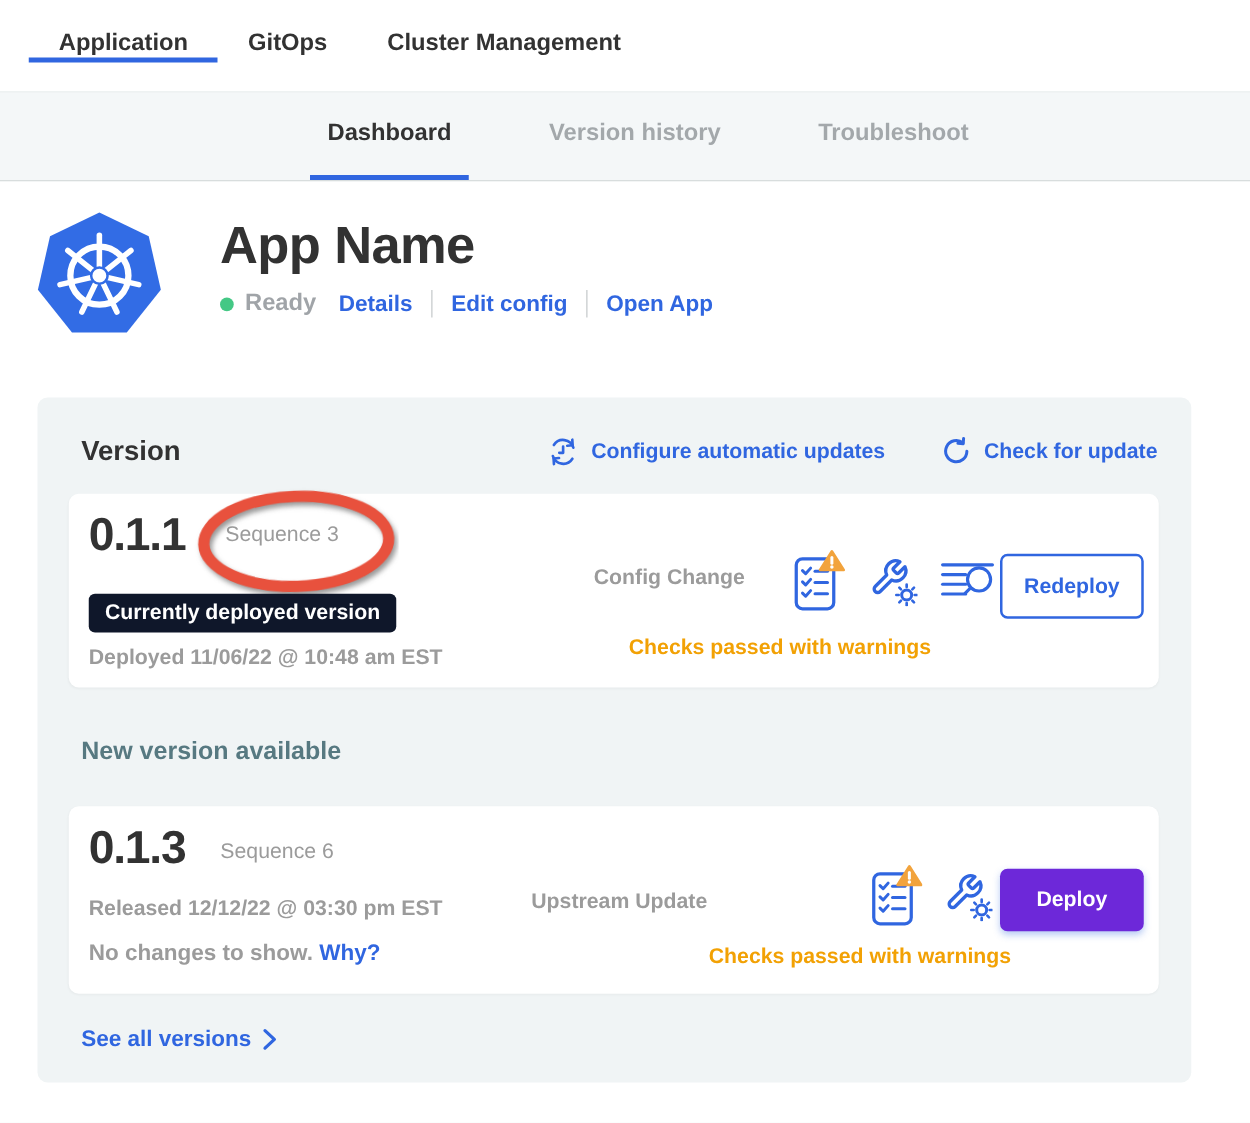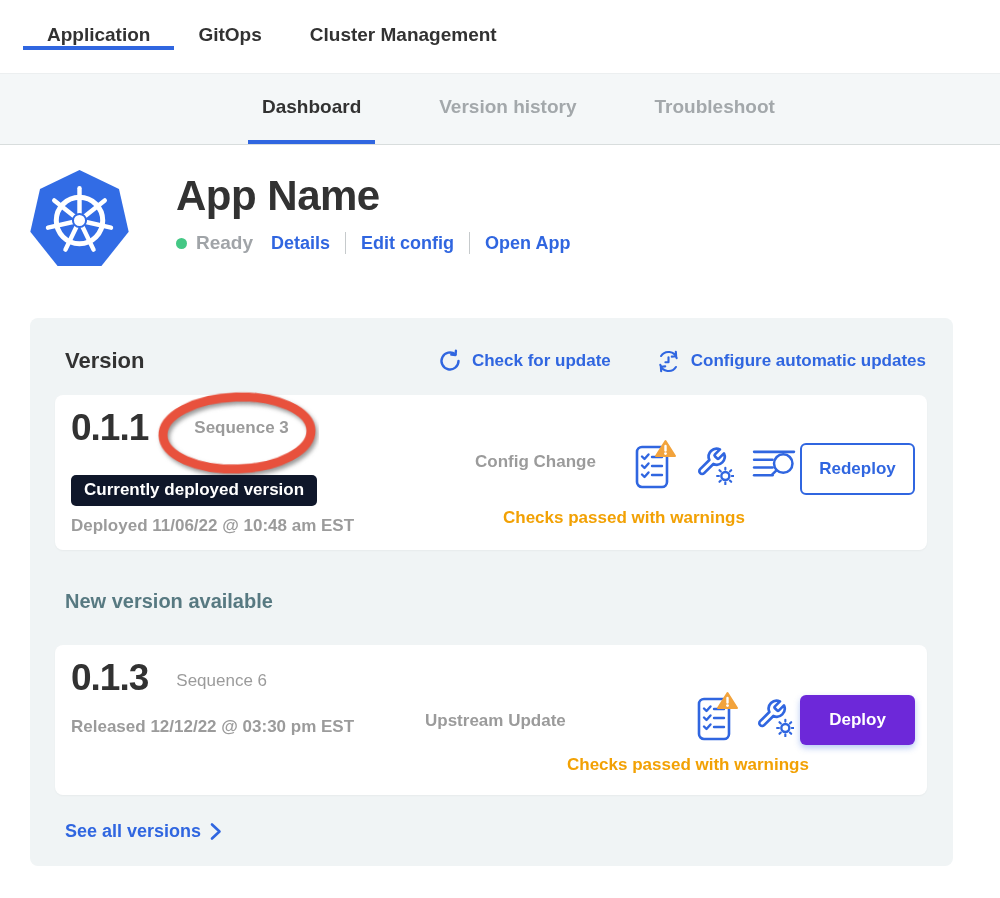--- a/index.html
+++ b/index.html
@@ -63,21 +63,21 @@
   .vcard {
     position: relative; width: 872px; background: #ffffff; border-radius: 8px;
     box-shadow: 0 1px 2px rgba(0,0,0,0.04);
   }
   .vcard.current { height: 155px; margin-top: 18px; }
   .vcard.available { height: 150px; margin-top: 32px; }
 
   .ver-row { position: absolute; left: 16px; top: 12px; display: flex; align-items: center; }
   .ver-num { font-size: 37px; font-weight: 800; color: #323232; letter-spacing: -1px; }
   .seq { font-size: 17px; color: #9b9b9b; }
-  .vcard.current .seq { margin-left: 46px; font-weight: bold; }
+  .vcard.current .seq { margin-left: 32px; }
   .vcard.available .seq { margin-left: 28px; margin-top: 6px; }
 
   .annotation { position: absolute; left: 100px; top: -8px; pointer-events: none; }
 
   .deployed-badge {
     position: absolute; left: 16px; top: 80px;
     background: #0f172a; color: #ffffff; font-size: 17px; font-weight: 700;
     padding: 5px 13px 6px; border-radius: 5px;
   }
   .gray-strong { color: #9b9b9b; font-size: 17px; font-weight: 700; }
@@ -164,38 +164,38 @@
     </div>
   </section>
 
   <section class="version-panel">
 
     <div class="panel-head">
       <h2 class="panel-title">Version</h2>
       <div class="panel-actions">
         <a class="panel-link">
           <span class="status-icon">
-            <svg width="26" height="26" viewBox="0 0 26 26" fill="none" stroke="#3066e0" stroke-width="2.4" stroke-linecap="round" stroke-linejoin="round">
-              <path d="M21.5 13a8.5 8.5 0 1 1-3.1-6.6"></path>
-              <polyline points="18.9 2.8 18.5 7 14.3 6.6"></polyline>
-            </svg>
-          </span>
-          <span>Check for update</span>
-        </a>
-        <a class="panel-link">
-          <span class="status-icon">
             <svg width="27" height="27" viewBox="0 0 28 28" fill="none" stroke="#3066e0" stroke-width="2.2" stroke-linecap="round" stroke-linejoin="round">
               <path d="M5.5 17.5a9 9 0 0 0 16.2 2.2"></path>
               <path d="M22.5 10.5a9 9 0 0 0-16.2-2.2"></path>
               <polyline points="21.6 3.9 21.9 8.5 17.4 8.9"></polyline>
               <polyline points="6.4 24.1 6.1 19.5 10.6 19.1"></polyline>
               <polyline points="10.8 14.8 14 14.8 14 9.6"></polyline>
             </svg>
           </span>
           <span>Configure automatic updates</span>
+        </a>
+        <a class="panel-link">
+          <span class="status-icon">
+            <svg width="26" height="26" viewBox="0 0 26 26" fill="none" stroke="#3066e0" stroke-width="2.4" stroke-linecap="round" stroke-linejoin="round">
+              <path d="M21.5 13a8.5 8.5 0 1 1-3.1-6.6"></path>
+              <polyline points="18.9 2.8 18.5 7 14.3 6.6"></polyline>
+            </svg>
+          </span>
+          <span>Check for update</span>
         </a>
       </div>
     </div>
 
     
     <div class="vcard current">
       <div class="ver-row">
         <span class="ver-num">0.1.1</span>
         <span class="seq">Sequence 3</span>
       </div>
@@ -261,20 +261,24 @@
 
     <h3 class="new-version-heading">New version available</h3>
 
     
     <div class="vcard available">
       <div class="ver-row">
         <span class="ver-num">0.1.3</span>
         <span class="seq">Sequence 6</span>
       </div>
       <div class="gray-strong released-ts">Released 12/12/22 @ 03:30 pm EST</div>
+      <div class="no-changes">
+        <span class="gray-strong" style="font-size:18px;">No changes to show.</span>
+        <a class="hlink">Why?</a>
+      </div>
       <div class="gray-strong source-label">Upstream Update</div>
 
       <div class="icons-row">
         <span class="status-icon">
           <svg width="41" height="50" viewBox="0 0 41 50">
             <rect x="2" y="8" width="30" height="40" rx="5" fill="none" stroke="#3066e0" stroke-width="2.6"></rect>
             <g stroke="#3066e0" stroke-width="2.4" stroke-linecap="round" stroke-linejoin="round" fill="none">
               <polyline points="7,17.5 9.5,20 13.5,15.5"></polyline>
                 <line x1="17" y1="18" x2="27" y2="18"></line>
               <polyline points="7,26.5 9.5,29 13.5,24.5"></polyline>

